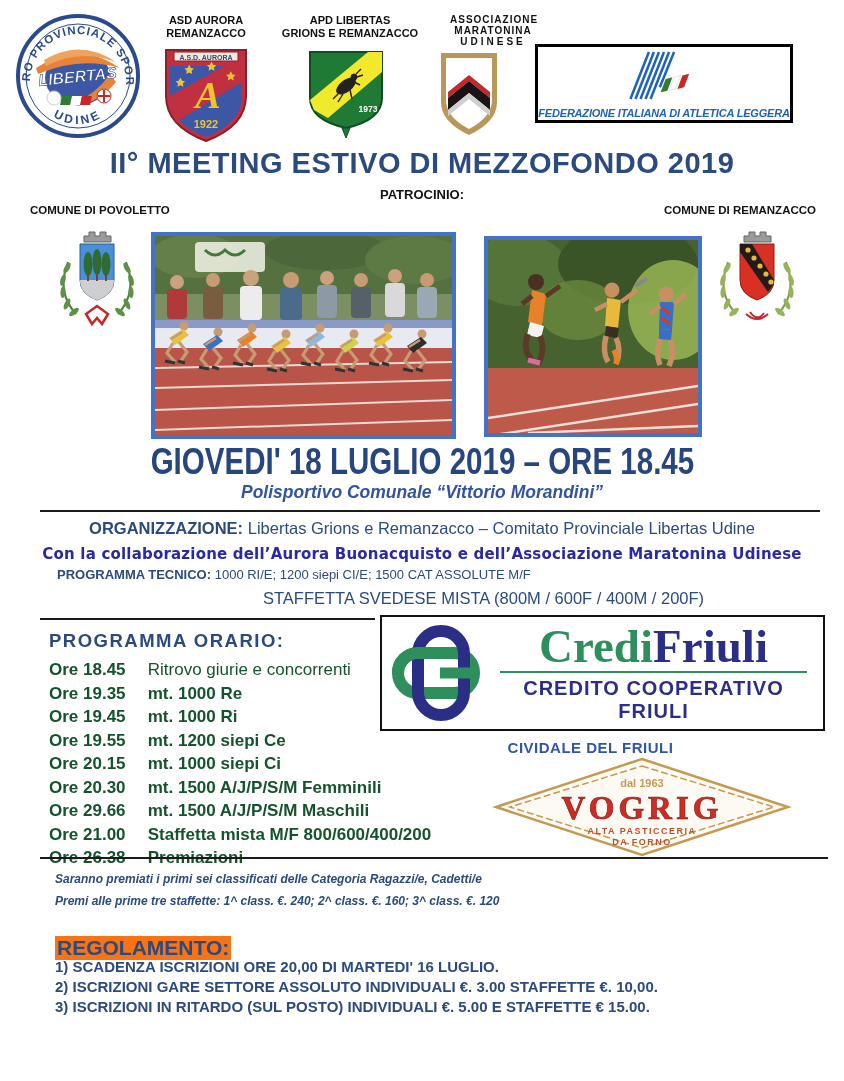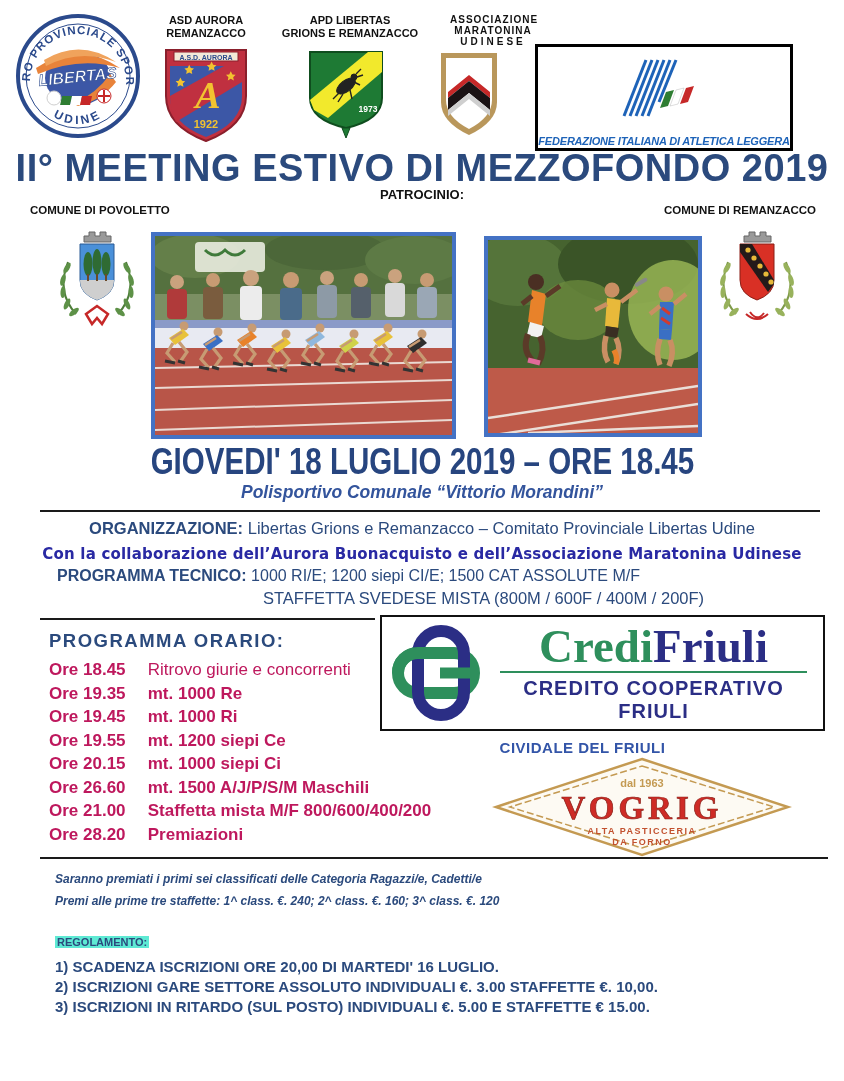--- a/index.html
+++ b/index.html
@@ -1,53 +1,53 @@
 <!DOCTYPE html>
 <html><head>
 <meta charset="utf-8">
 <style>
   html,body{margin:0;padding:0;background:#e8e8e8;}
   .page{position:relative;width:844px;height:1081px;background:#ffffff;margin:0 auto;
         font-family:"Liberation Sans",sans-serif;overflow:hidden;color:#1a1a1a;}
   .abs{position:absolute;}
   .ctr{text-align:center;}
   .navy{color:#2B4A7D;}
-  .title{width:100%;top:147px;font-size:38px;font-weight:bold;letter-spacing:.5px;}
+  .title{width:100%;top:147px;font-size:29px;font-weight:bold;letter-spacing:.5px;}
   .patrocinio{width:100%;top:187px;font-size:13px;font-weight:bold;color:#111;}
   .comune{top:204px;font-size:11.5px;font-weight:bold;color:#111;}
   .photo{border:4px solid #4472C4;background:#7b8f63;}
   .dateline{width:100%;top:441px;font-size:36px;font-weight:bold;color:#27457F;}
   .dateline .squeeze{display:inline-block;transform:scaleX(.82);transform-origin:center;white-space:nowrap;letter-spacing:0px;}
   .venue{width:100%;top:482px;font-size:17.5px;font-weight:bold;font-style:italic;color:#33549C;}
   .hr{border-top:2px solid #1a1a1a;height:0;}
   .orgline{width:100%;top:519px;font-size:16.5px;}
   .collab{width:100%;top:545px;font-size:15px;font-weight:bold;color:#2929A3;font-family:"DejaVu Sans",sans-serif;letter-spacing:.2px;}
-  .tec{left:57px;top:567px;font-size:16px;}
+  .tec{left:57px;top:567px;font-size:13px;}
   .tec .lbl{font-weight:bold;}
   .tec2{left:263px;top:589px;font-size:16.5px;}
   .sched{left:49px;top:630px;width:330px;}
   .sched h2{margin:0 0 6px 0;font-size:18.5px;letter-spacing:1.5px;color:#2B4A7D;}
-  .srow{font-size:17px;font-weight:bold;color:#be185d;line-height:23.5px;white-space:nowrap;}
+  .srow{font-size:17px;font-weight:bold;color:#14532d;line-height:23.5px;white-space:nowrap;}
   .srow .t{display:inline-block;width:94px;}
   .srow .reg{font-weight:normal;}
   .credibox{left:380px;top:615px;width:445px;height:116px;border:2.5px solid #111;background:#fff;
             display:flex;align-items:center;justify-content:flex-start;box-sizing:border-box;}
   .credit-text{flex:1;text-align:center;padding-right:8px;}
   .credit-name{font-family:"Liberation Serif",serif;font-size:47px;line-height:44px;font-weight:bold;}
   .credit-name .g{color:#2E8F5C;}
   .credit-name .n{color:#2B2E85;}
   .credit-rule{height:2px;background:#2E8F5C;margin:3px 8px 4px 8px;}
   .credit-sub{font-size:20px;font-weight:bold;color:#2B2E85;letter-spacing:1px;}
-  .cividale{left:360px;top:739px;width:445px;font-size:15px;font-weight:bold;color:#3355A8;letter-spacing:.5px;}
+  .cividale{left:368px;top:739px;width:445px;font-size:15px;font-weight:bold;color:#3355A8;letter-spacing:.5px;}
   .prizes{left:55px;top:868px;font-size:12px;font-weight:bold;font-style:italic;color:#2B4A7D;line-height:22px;}
-  .reghead{left:55px;top:936px;font-size:11px;font-weight:bold;color:#2B4A7D;background:#5eead4;padding:0 2px;}
+  .reghead{left:55px;top:936px;font-size:21px;font-weight:bold;color:#2B4A7D;background:#f97316;padding:0 2px;}
   .regitems{left:55px;top:957px;width:762px;font-size:15px;font-weight:bold;color:#2B4A7D;line-height:20px;}
   .loglabel{font-size:11px;font-weight:bold;color:#111;line-height:13px;text-align:center;}
   .marlabel{font-size:10px;font-weight:bold;color:#111;line-height:11px;text-align:center;letter-spacing:1px;margin-left:24px;}
-  .fidalbox{left:535px;top:44px;width:258px;height:107px;border:3px solid #000;box-sizing:border-box;background:#fff;}
+  .fidalbox{left:535px;top:44px;width:258px;height:79px;border:3px solid #000;box-sizing:border-box;background:#fff;}
   .fidalcap{position:absolute;left:0;bottom:1px;width:100%;text-align:center;font-size:11px;font-weight:bold;
             font-style:italic;color:#1E63B8;white-space:nowrap;letter-spacing:-.2px;}
 </style>
 </head>
 <body>
 
 <div class="page">
 
   <svg class="abs" style="left:14px;top:12px" width="128" height="128" viewBox="0 0 128 128">
     <defs>
@@ -357,27 +357,30 @@
     <div class="srow">
       <span class="t">Ore 19.45</span>
       <span>mt. 1000 Ri</span></div>
     <div class="srow">
       <span class="t">Ore 19.55</span>
       <span>mt. 1200 siepi Ce</span></div>
     <div class="srow">
       <span class="t">Ore 20.15</span>
       <span>mt. 1000 siepi Ci</span></div>
     <div class="srow">
-      <span class="t">Ore 26.60</span>
+      <span class="t">Ore 20.30</span>
+      <span>mt. 1500 A/J/P/S/M Femminili</span></div>
+    <div class="srow">
+      <span class="t">Ore 29.66</span>
       <span>mt. 1500 A/J/P/S/M Maschili</span></div>
     <div class="srow">
       <span class="t">Ore 21.00</span>
       <span>Staffetta mista M/F 800/600/400/200</span></div>
     <div class="srow">
-      <span class="t">Ore 28.20</span>
+      <span class="t">Ore 26.38</span>
       <span>Premiazioni</span></div>
   </div>
 
   <div class="abs credibox">
     <svg width="104" height="100" viewBox="0 0 104 100" style="margin-left:6px">
       <rect x="10" y="30" width="76" height="40" rx="20" fill="none" stroke="#2E8F5C" stroke-width="12"></rect>
       <rect x="30" y="8" width="46" height="84" rx="23" fill="none" stroke="#2B2E85" stroke-width="12"></rect>
       <path d="M10,50 a20,20 0 0 1 20,-20 h8" fill="none" stroke="#2E8F5C" stroke-width="12"></path>
       <line x1="52" y1="50" x2="86" y2="50" stroke="#2E8F5C" stroke-width="11"></line>
     </svg>

